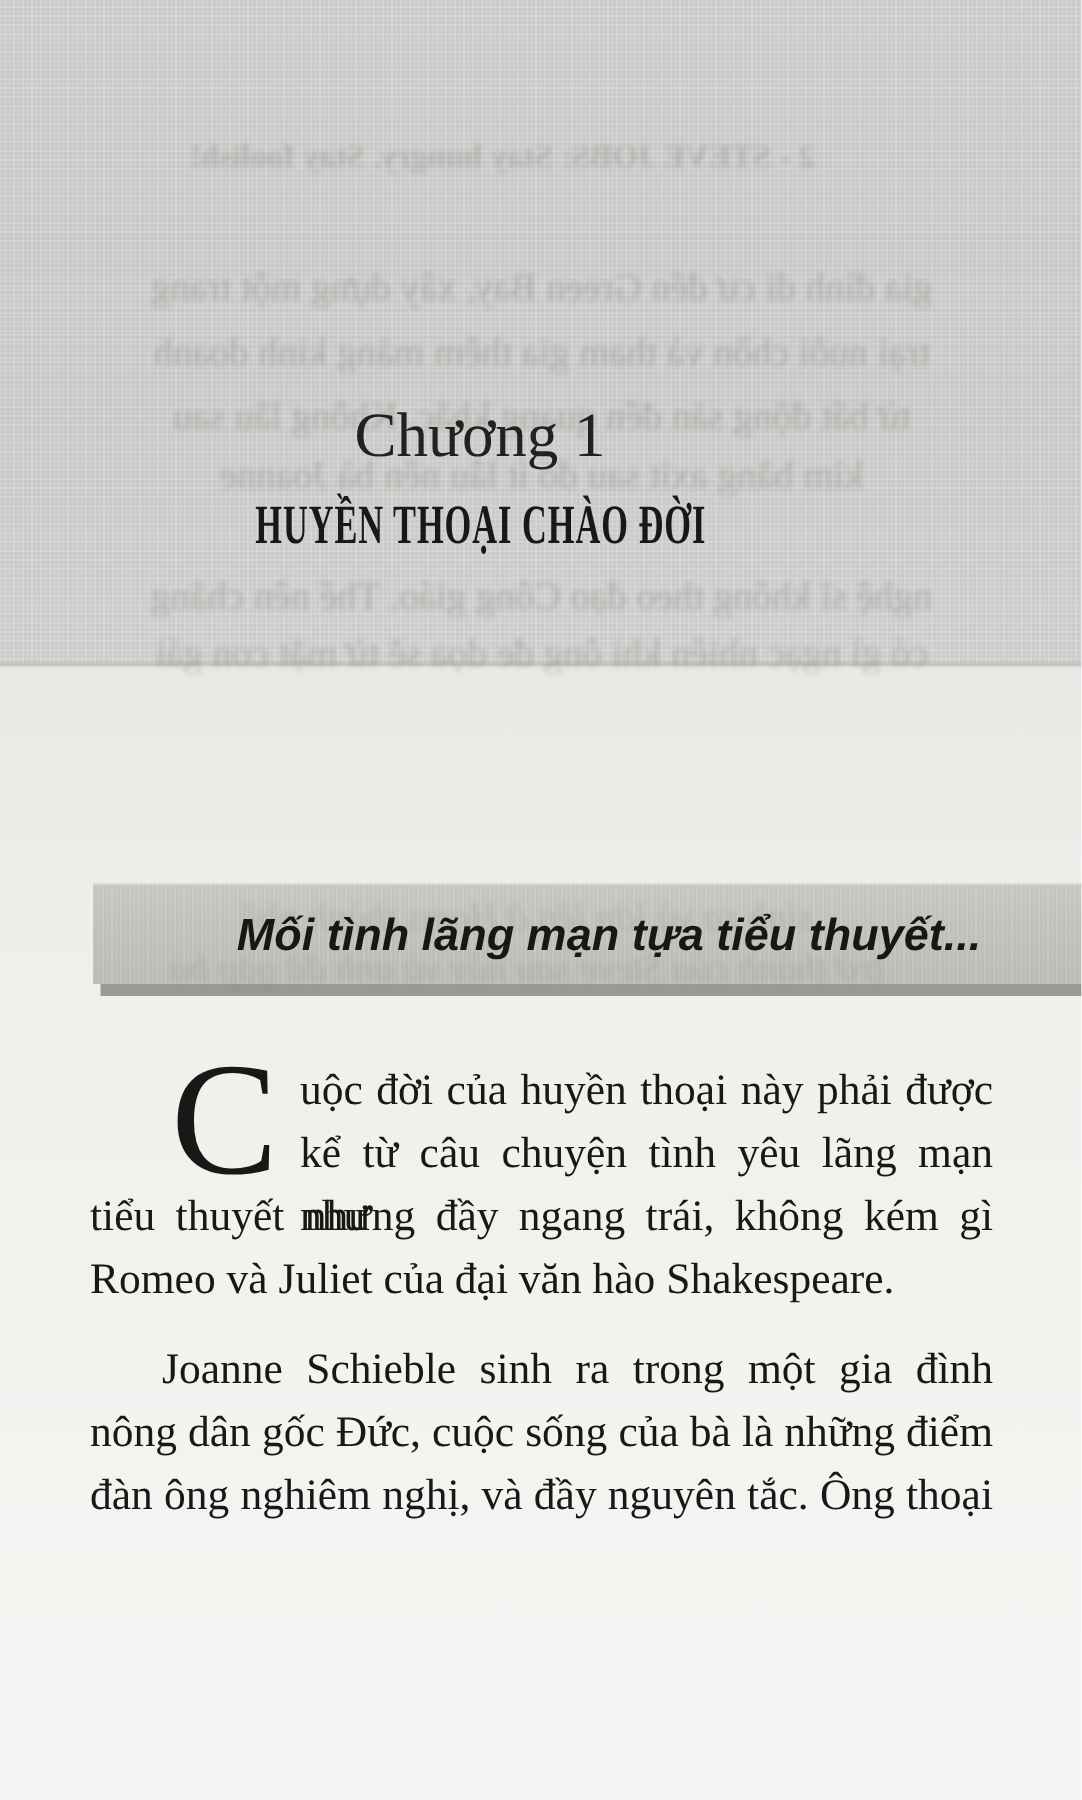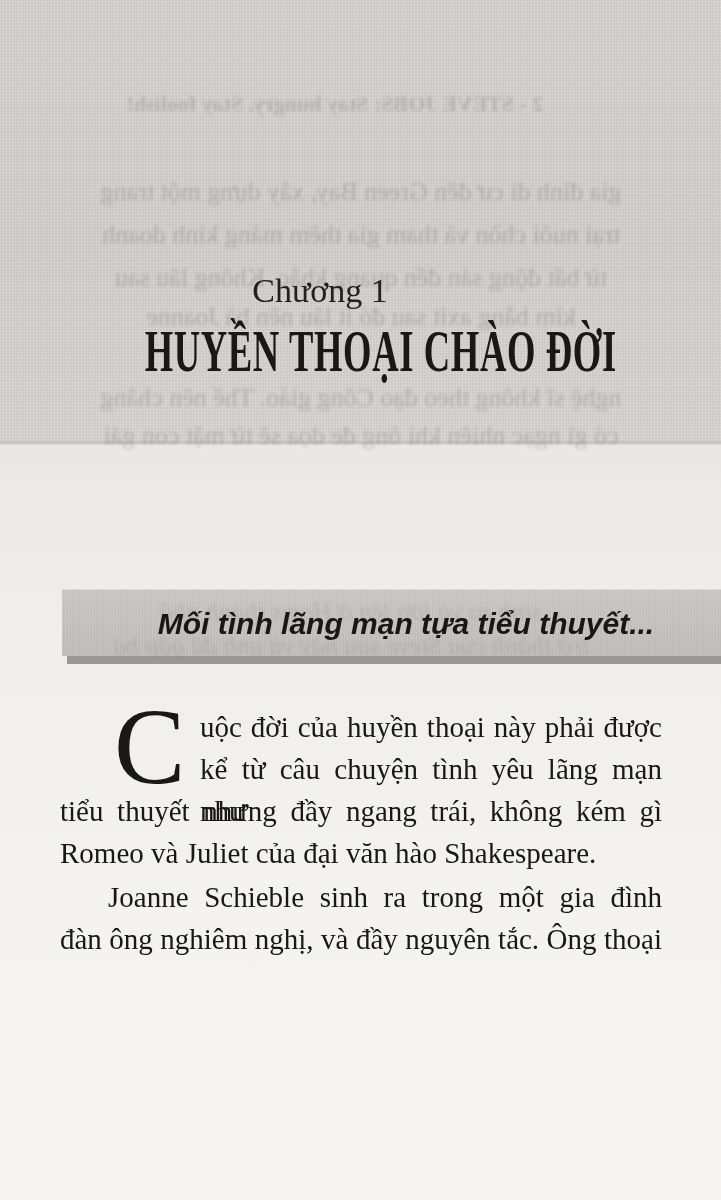--- a/index.html
+++ b/index.html
@@ -60,32 +60,32 @@
     font-size: 22px;
     opacity: 0.42;
   }
   .ghost-in-bar { opacity: 0.28; }
 
   .chapter-label {
     position: absolute;
     top: 272px; left: 0;
     width: 640px;
     text-align: center;
-    font-size: 34px;
+    font-size: 42px;
     line-height: 38px;
     color: #22211f;
   }
 
   .chapter-title {
     position: absolute;
     top: 320px; left: 0;
     width: 640px;
     text-align: center;
     white-space: nowrap;
-    font-size: 59px;
+    font-size: 37px;
     line-height: 62px;
     font-weight: bold;
     color: var(--ink);
   }
   .chapter-title > span {
     display: inline-block;
     transform: scaleX(0.62);
     transform-origin: center;
     letter-spacing: 1px;
   }
@@ -122,21 +122,21 @@
   }
   .jline {
     height: 42px;
     line-height: 42px;
     text-align: justify;
     text-align-last: justify;
   }
   .jline.lastline { text-align-last: left; }
   .jline.dropcap-offset { margin-left: 140px; }
   .jline.indent { text-indent: 48px; }
-  .para-2 { margin-top: 2px; }
+  .para-2 { margin-top: 18px; }
 
   .drop-cap {
     position: absolute;
     top: 703px; left: 114px;
     font-size: 107px;
     line-height: 88px;
     color: var(--ink);
   }
 </style>
 </head>
@@ -169,17 +169,18 @@
 
   <div class="body-text">
     <div class="para-1">
       <div class="jline dropcap-offset">uộc đời của huyền thoại này phải được</div>
       <div class="jline dropcap-offset">kể từ câu chuyện tình yêu lãng mạn như</div>
       <div class="jline">tiểu thuyết nhưng đầy ngang trái, không kém gì</div>
       <div class="jline lastline">Romeo và Juliet của đại văn hào Shakespeare.</div>
     </div>
     <div class="para-2">
       <div class="jline indent">Joanne Schieble sinh ra trong một gia đình</div>
+      <div class="jline">nông dân gốc Đức, cuộc sống của bà là những điểm</div>
       <div class="jline">đàn ông nghiêm nghị, và đầy nguyên tắc. Ông thoại</div>
     </div>
   </div>
 
 </div>
 
 </body></html>

